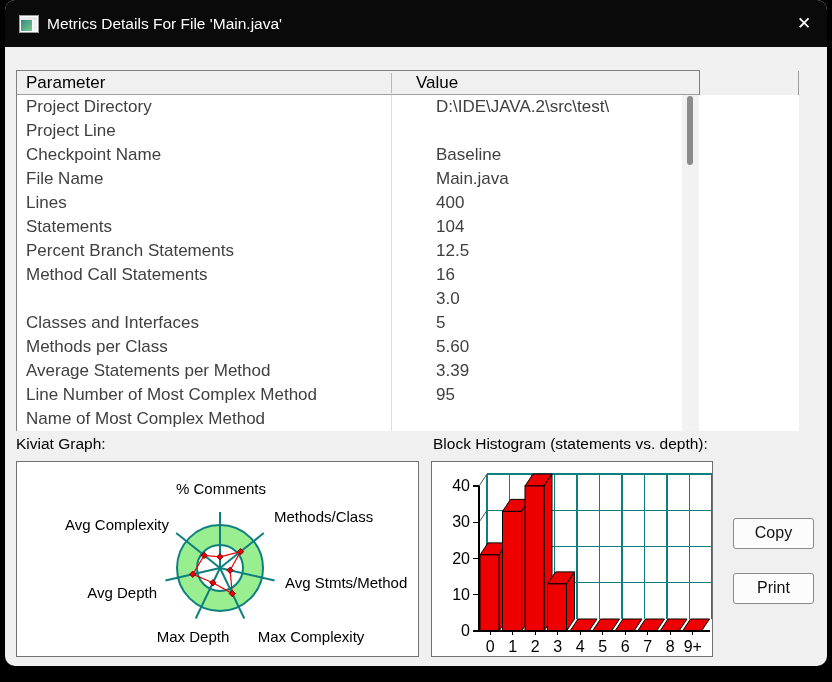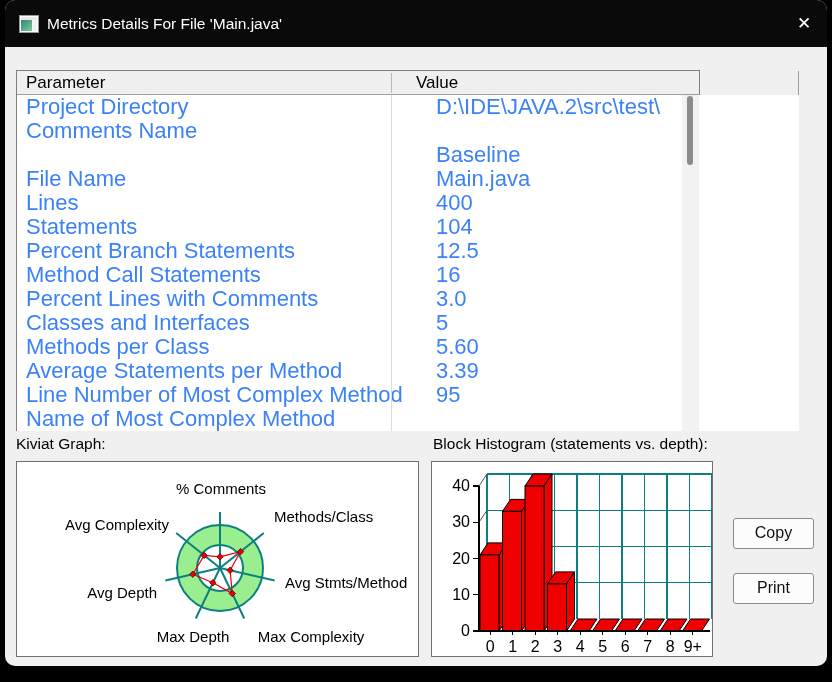--- a/index.html
+++ b/index.html
@@ -22,21 +22,21 @@
                background:#f0f0f0; border-bottom:1px solid #9e9e9e; font-size:17px; }
   .lv-hcell { position:absolute; top:0; height:24px; line-height:23px; color:#000;
               padding-left:9px; white-space:nowrap; }
   .hsep { position:absolute; top:2px; width:1px; height:20px; background:#b9b9b9; }
   .hsep2 { position:absolute; top:0; width:1px; height:24px; background:#9e9e9e; }
   .lv-rows { position:absolute; left:0; top:24px; width:782px; height:336px;
              background:#fff; overflow:hidden; }
   .colsep { position:absolute; left:374px; top:24px; width:1px; height:336px;
             background:#dcdcdc; }
   .trow { position:relative; width:100%; height:24px; line-height:24px;
-          font-size:22px; color:#3b82f6; white-space:nowrap; }
+          font-size:17px; color:#404040; white-space:nowrap; }
   .trow .p { position:absolute; left:9px; }
   .trow .v { position:absolute; left:383px;margin-left:36px; }
   .vscroll { position:absolute; right:0; top:24px; width:17px; height:336px;
              background:#f2f2f2; }
   .vthumb { position:absolute; left:5px; top:1px; width:6px; height:69px;
             background:#8c8c8c; border-radius:3px; }
   
   .section-label { position:absolute; font-size:15.5px; color:#000; white-space:nowrap; }
   .chart-box { position:absolute; top:461px; height:196px; background:#fff;
                border:1px solid #707070; }
@@ -79,24 +79,25 @@
       <span class="lv-hcell" style="left:358px;margin-left:32px;">Value</span>
       <span class="hsep" style="left:374px;"></span>
       <span class="hsep2" style="left:781px;"></span>
     </div>
     <div class="lv-rows" id="rows">
         <div class="trow">
           <span class="p">Project Directory</span>
           <span class="v">D:\IDE\JAVA.2\src\test\</span>
         </div>
         <div class="trow">
-          <span class="p">Comments Name</span>
+          <span class="p">Project Line</span>
           <span class="v"></span>
         </div>
         <div class="trow">
+          <span class="p">Checkpoint Name</span>
           <span class="v">Baseline</span>
         </div>
         <div class="trow">
           <span class="p">File Name</span>
           <span class="v">Main.java</span>
         </div>
         <div class="trow">
           <span class="p">Lines</span>
           <span class="v">400</span>
         </div>
@@ -106,21 +107,20 @@
         </div>
         <div class="trow">
           <span class="p">Percent Branch Statements</span>
           <span class="v">12.5</span>
         </div>
         <div class="trow">
           <span class="p">Method Call Statements</span>
           <span class="v">16</span>
         </div>
         <div class="trow">
-          <span class="p">Percent Lines with Comments</span>
           <span class="v">3.0</span>
         </div>
         <div class="trow">
           <span class="p">Classes and Interfaces</span>
           <span class="v">5</span>
         </div>
         <div class="trow">
           <span class="p">Methods per Class</span>
           <span class="v">5.60</span>
         </div>

